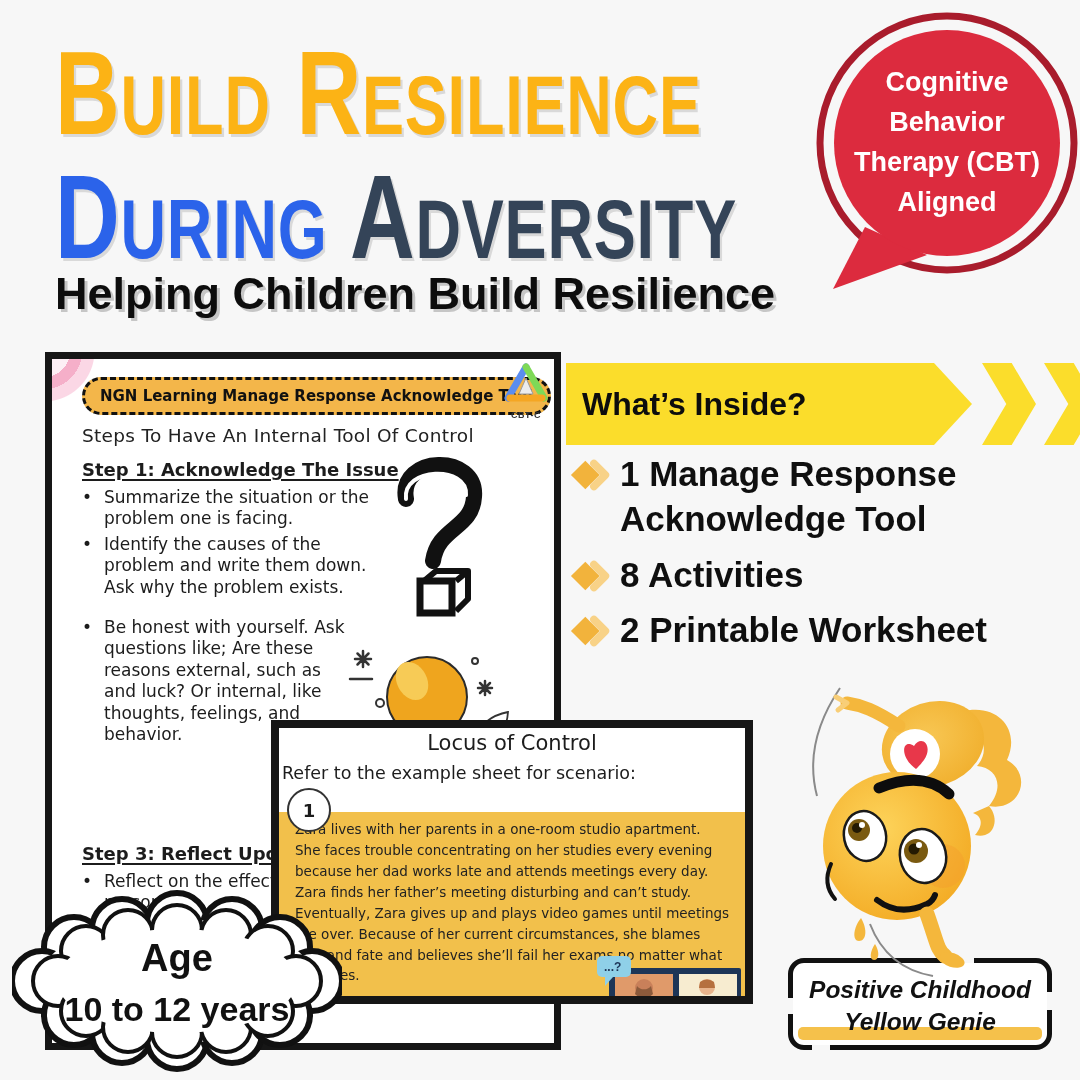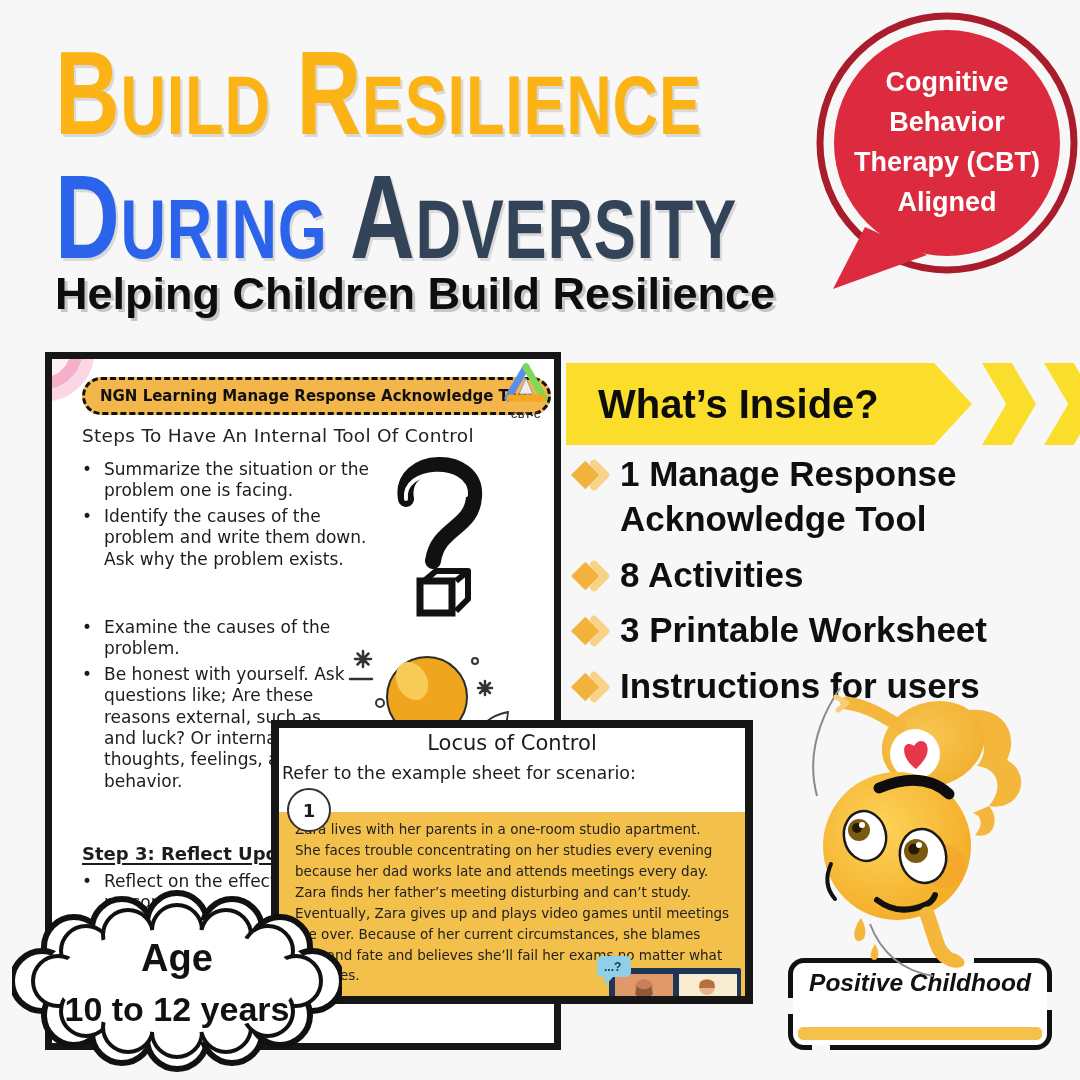--- a/index.html
+++ b/index.html
@@ -33,21 +33,21 @@
   .s2-title{font-size:21px;font-weight:500;text-align:center;white-space:nowrap;}
   .s2-instr{font-size:17.5px;white-space:nowrap;}
   .num-circle{width:44px;height:44px;border:2.5px solid #333;border-radius:50%;display:flex;align-items:center;justify-content:center;
     font-size:18px;font-weight:600;background:#fff;box-sizing:border-box;}
   .hl-block{background:#F2C04B;}
   .scenario{font-size:13.5px;line-height:1.55;color:#222;}
 
   
   .banner{background:#FBDD2B;clip-path:polygon(0 0,calc(100% - 38px) 0,100% 50%,calc(100% - 38px) 100%,0 100%);
     display:flex;align-items:center;}
-  .banner-text{font-size:40px;font-weight:800;color:#0d0d0d;padding-left:32px;white-space:nowrap;}
+  .banner-text{font-size:32px;font-weight:800;color:#0d0d0d;padding-left:16px;white-space:nowrap;}
   .chev{background:#FBDD2B;clip-path:polygon(0 0,55% 0,100% 50%,55% 100%,0 100%,45% 50%);}
   .inside-list{display:flex;flex-direction:column;gap:11px;}
   .inside-item{display:flex;gap:6px;}
   .inside-item svg{flex:0 0 44px;margin-top:5px;}
   .inside-label{font-size:35px;font-weight:800;color:#0f0f0f;line-height:1.28;}
 
   
   .cloud-text{font-family:"Liberation Sans",sans-serif;font-weight:800;fill:#111;text-anchor:middle;}
   .brand-box{background:#fff;border:5px solid #111;border-radius:16px;box-sizing:border-box;}
   .brand-strip{position:absolute;left:5px;right:5px;bottom:5px;height:13px;background:#F5C14B;border-radius:5px;}
@@ -88,36 +88,33 @@
         <line x1="28" y1="7" x2="46" y2="38" stroke="#7ED957" stroke-width="7" stroke-linecap="round"></line>
         <line x1="12" y1="38" x2="44" y2="38" stroke="#F5A623" stroke-width="7" stroke-linecap="round"></line>
         <path d="M 28 18 L 21 34 L 35 34 Z" fill="#ececec" stroke="#9a9a9a" stroke-width="1"></path>
       </svg>
       <div class="logo-label">CBT-C</div>
     </div>
 
     <div class="ws-heading abs" style="left:30px;top:66px;">Steps To Have An Internal Tool Of Control</div>
 
     <div class="abs" style="left:30px;top:100px;width:340px;">
+      <div class="step-title">Step 1: Acknowledge The Issue</div>
       <div class="bullet-row">
           <span class="bullet-text preline">Summarize the situation or the
 problem one is facing.</span>
         </div>
       <div class="bullet-row">
           <span class="bullet-text preline">Identify the causes of the
 problem and write them down.
 Ask why the problem exists.</span>
         </div>
     </div>
 
     <div class="abs" style="left:30px;top:258px;width:340px;">
-      <div class="bullet-row">
-          <span class="bullet-text preline">Examine the causes of the
-problem.</span>
-        </div>
       <div class="bullet-row">
           <span class="bullet-text preline">Be honest with yourself. Ask
 questions like; Are these
 reasons external, such as
 and luck? Or internal, like
 thoughts, feelings, and
 behavior.</span>
         </div>
     </div>
 
@@ -173,28 +170,21 @@
         <path d="M 25 6 L 37 18 L 25 30" fill="none" stroke="#F8D287" stroke-width="8" stroke-linejoin="round" stroke-linecap="round"></path>
         <path d="M 16 3 L 31 18 L 16 33 L 1 18 Z" fill="#F2B33C"></path>
       </svg>
       <div class="inside-label">8 Activities</div>
     </div>
     <div class="inside-item">
       <svg width="44" height="36" viewBox="0 0 46 36">
         <path d="M 25 6 L 37 18 L 25 30" fill="none" stroke="#F8D287" stroke-width="8" stroke-linejoin="round" stroke-linecap="round"></path>
         <path d="M 16 3 L 31 18 L 16 33 L 1 18 Z" fill="#F2B33C"></path>
       </svg>
-      <div class="inside-label">3 Printable Worksheet</div>
-    </div>
-    <div class="inside-item">
-      <svg width="44" height="36" viewBox="0 0 46 36">
-        <path d="M 25 6 L 37 18 L 25 30" fill="none" stroke="#F8D287" stroke-width="8" stroke-linejoin="round" stroke-linecap="round"></path>
-        <path d="M 16 3 L 31 18 L 16 33 L 1 18 Z" fill="#F2B33C"></path>
-      </svg>
-      <div class="inside-label">Instructions for users</div>
+      <div class="inside-label">2 Printable Worksheet</div>
     </div>
   </div>
 
   <div class="sheet abs" style="left:271px;top:720px;width:482px;height:284px;border-width:8px;z-index:5;overflow:hidden;">
     <div class="s2-title abs" style="left:0;right:0;top:3px;">Locus of Control</div>
     <div class="s2-instr abs" style="left:3px;top:35px;">Refer to the example sheet for scenario:</div>
 
     <div class="hl-block abs" style="left:0;right:0;top:84px;height:192px;">
       <div class="scenario preline abs" style="left:16px;top:7px;right:4px;">Zara lives with her parents in a one-room studio apartment.
 She faces trouble concentrating on her studies every evening
@@ -235,22 +225,23 @@
       <g>
         <rect x="114" y="44" width="34" height="20" rx="5" fill="#8FD0E8"></rect>
         <path d="M 140 64 L 140 73 L 132 64 Z" fill="#8FD0E8"></path>
         <text x="120" y="57" font-size="12" font-weight="700" fill="#1D3557" font-family="Liberation Sans,sans-serif">....</text>
       </g>
     </svg>
   </div>
 
   <div class="brand-box abs" style="left:788px;top:958px;width:264px;height:92px;z-index:6;">
     <div class="brand-strip"></div>
-    <div class="abs" style="left:0;right:0;top:4px;">
+    <div class="abs" style="left:0;right:0;top:11px;">
       <div class="brand-line">Positive Childhood</div>
+      <div class="brand-line">Yellow Genie</div>
     </div>
   </div>
 
   <div class="notch" style="left:948px;top:958px;width:26px;height:5px;z-index:6;"></div>
   <div class="notch" style="left:1047px;top:992px;width:5px;height:18px;z-index:6;"></div>
   <div class="notch" style="left:788px;top:998px;width:5px;height:16px;z-index:6;"></div>
   <div class="notch" style="left:812px;top:1045px;width:18px;height:5px;z-index:6;"></div>
 
   <svg class="abs" style="left:795px;top:668px;z-index:7;" width="230" height="320" viewBox="0 0 230 320">
     <defs>

